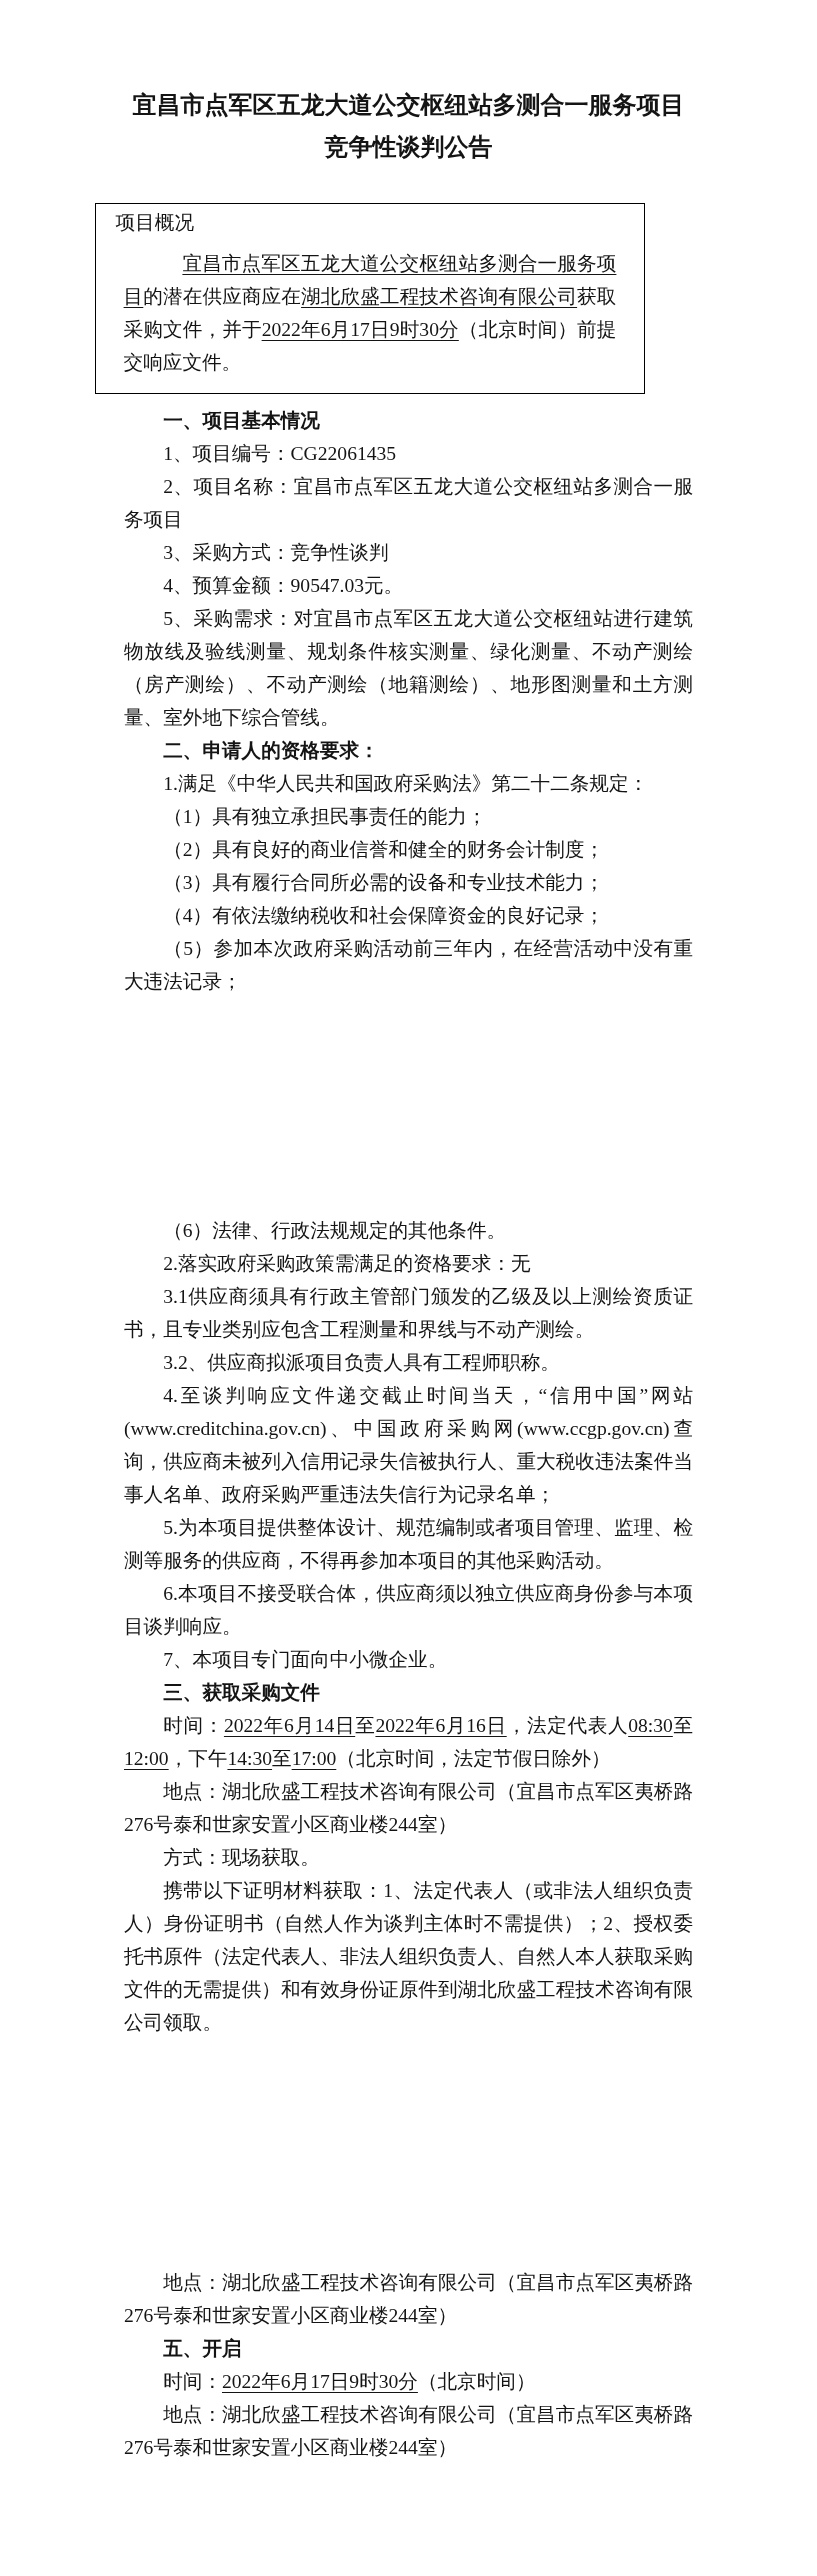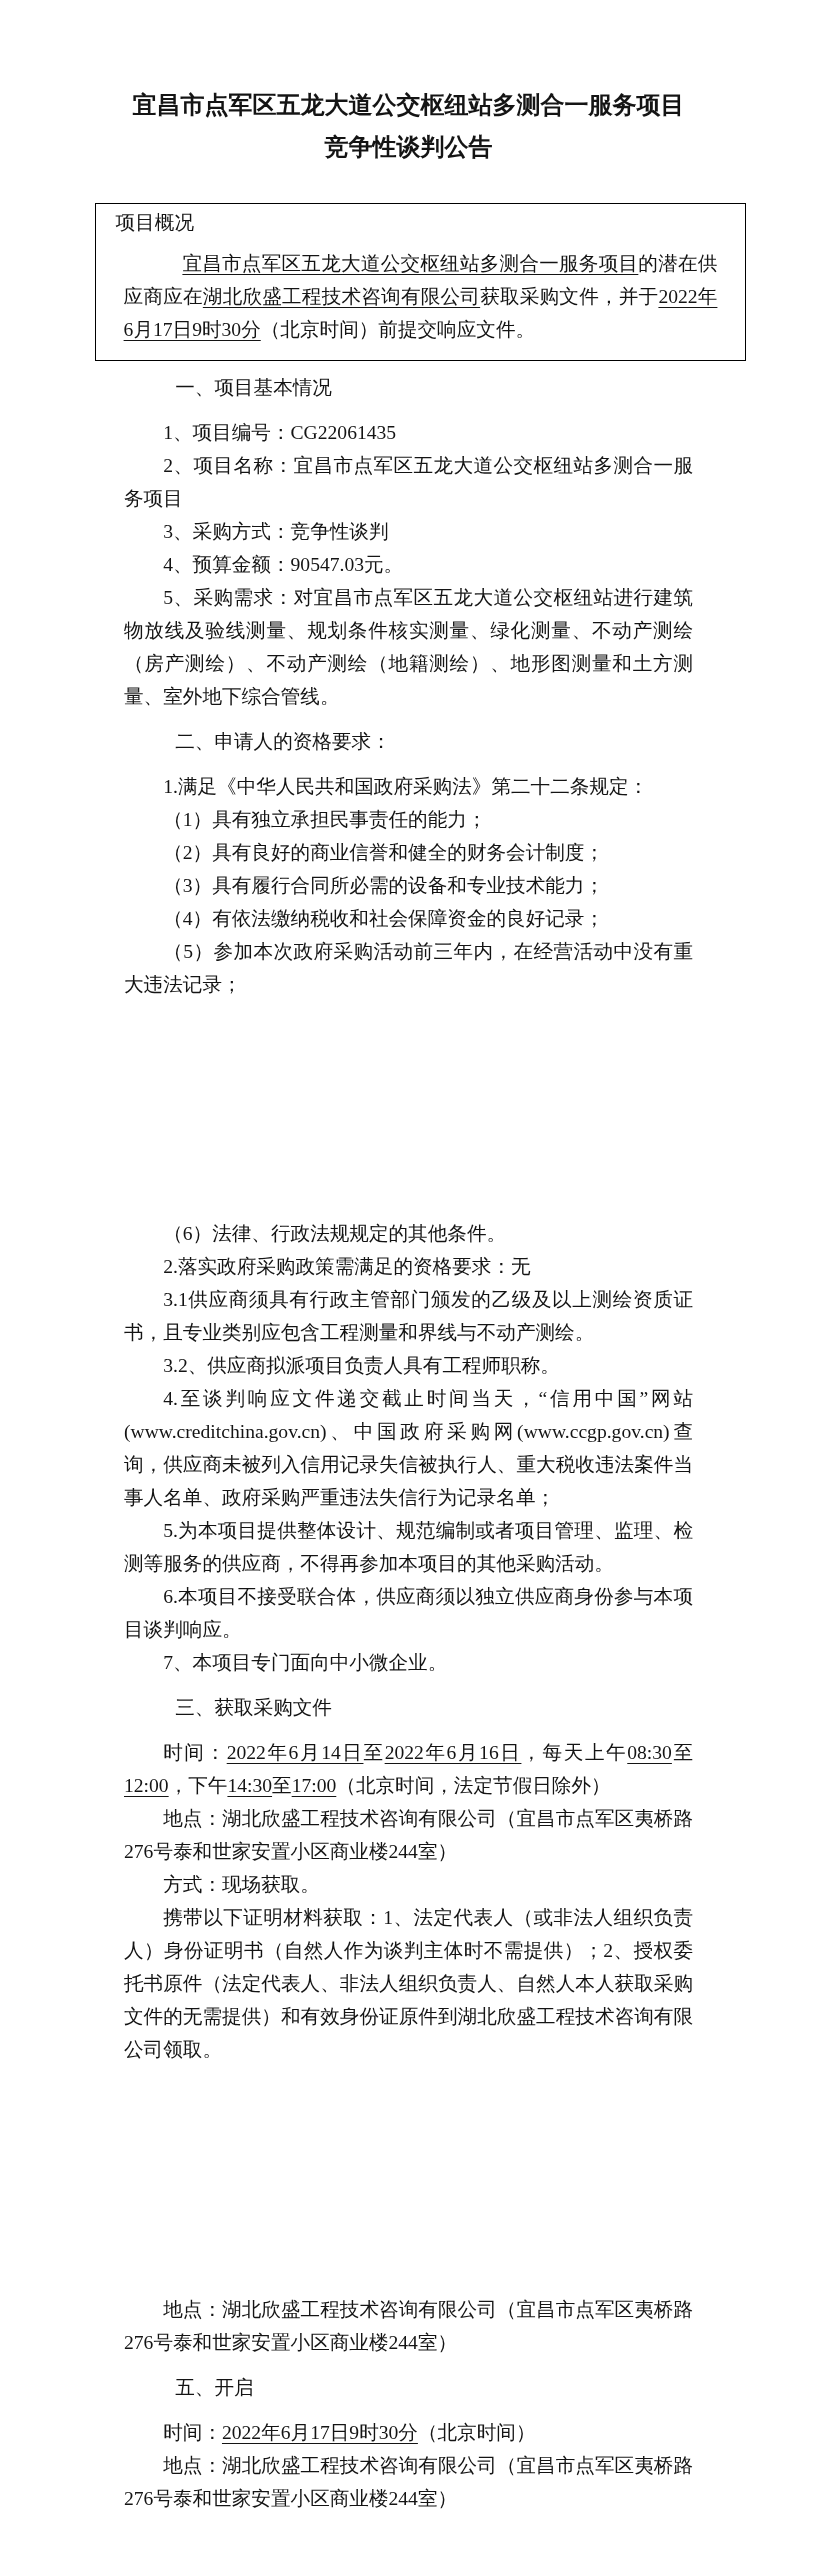--- a/index.html
+++ b/index.html
@@ -19,32 +19,32 @@
     font-family:"Liberation Sans","DejaVu Sans",sans-serif;
     font-weight:700;
     font-size:24px;
     line-height:33px;
     text-align:center;
     margin:0;
   }
   .title-gap{margin-top:9.3px;}
   .obox{
     box-sizing:border-box;
-    width:651px;
+    width:550px;
     margin:40px 0 0 -29px;
     border:1px solid #000;
     padding:2.1px 19.6px 5.2px 19.6px;
   }
   .oheading{margin:0;}
   .opara{margin:8px;text-indent:3em;text-align:justify;}
   .p{margin:0;text-indent:2em;text-align:justify;}
   .h{
-    margin:12px;
+    margin:0;
     text-indent:2em;
-    font-weight:400;
+    font-weight:700;
     font-family:"Liberation Sans","DejaVu Sans",sans-serif;
   }
   .first-h{margin-top:10.3px;}
   .u{text-decoration:underline;text-decoration-thickness:1px;text-underline-offset:3.6px;}
   .spacer1{height:216px;}
   .spacer2{height:227px;}
 </style>
 </head>
 <body>
 
@@ -77,21 +77,21 @@
     <p class="p">（6）法律、行政法规规定的其他条件。</p>
     <p class="p">2.落实政府采购政策需满足的资格要求：无</p>
     <p class="p">3.1供应商须具有行政主管部门颁发的乙级及以上测绘资质证书，且专业类别应包含工程测量和界线与不动产测绘。</p>
     <p class="p">3.2、供应商拟派项目负责人具有工程师职称。</p>
     <p class="p">4.至谈判响应文件递交截止时间当天，“信用中国”网站(www.creditchina.gov.cn)、中国政府采购网(www.ccgp.gov.cn)查询，供应商未被列入信用记录失信被执行人、重大税收违法案件当事人名单、政府采购严重违法失信行为记录名单；</p>
     <p class="p">5.为本项目提供整体设计、规范编制或者项目管理、监理、检测等服务的供应商，不得再参加本项目的其他采购活动。</p>
     <p class="p">6.本项目不接受联合体，供应商须以独立供应商身份参与本项目谈判响应。</p>
     <p class="p">7、本项目专门面向中小微企业。</p>
 
     <p class="h">三、获取采购文件</p>
-    <p class="p"><span>时间：</span><span class="u">2022年6月14日</span><span>至</span><span class="u">2022年6月16日</span><span>，每天上午</span><span class="u">08:30</span><span>至</span><span class="u">12:00</span><span>，下午</span><span class="u">14:30</span><span>至</span><span class="u">17:00</span><span>（北京时间，法定节假日除外）</span></p>
+    <p class="p"><span>时间：</span><span class="u">2022年6月14日</span><span>至</span><span class="u">2022年6月16日</span><span>，法定代表人</span><span class="u">08:30</span><span>至</span><span class="u">12:00</span><span>，下午</span><span class="u">14:30</span><span>至</span><span class="u">17:00</span><span>（北京时间，法定节假日除外）</span></p>
     <p class="p">地点：湖北欣盛工程技术咨询有限公司（宜昌市点军区夷桥路276号泰和世家安置小区商业楼244室）</p>
     <p class="p">方式：现场获取。</p>
     <p class="p">携带以下证明材料获取：1、法定代表人（或非法人组织负责人）身份证明书（自然人作为谈判主体时不需提供）；2、授权委托书原件（法定代表人、非法人组织负责人、自然人本人获取采购文件的无需提供）和有效身份证原件到湖北欣盛工程技术咨询有限公司领取。</p>
 
     <div class="spacer2"></div>
     <p class="p">地点：湖北欣盛工程技术咨询有限公司（宜昌市点军区夷桥路276号泰和世家安置小区商业楼244室）</p>
 
     <p class="h">五、开启</p>
     <p class="p"><span>时间：</span><span class="u">2022年6月17日9时30分</span><span>（北京时间）</span></p>
     <p class="p">地点：湖北欣盛工程技术咨询有限公司（宜昌市点军区夷桥路276号泰和世家安置小区商业楼244室）</p>

